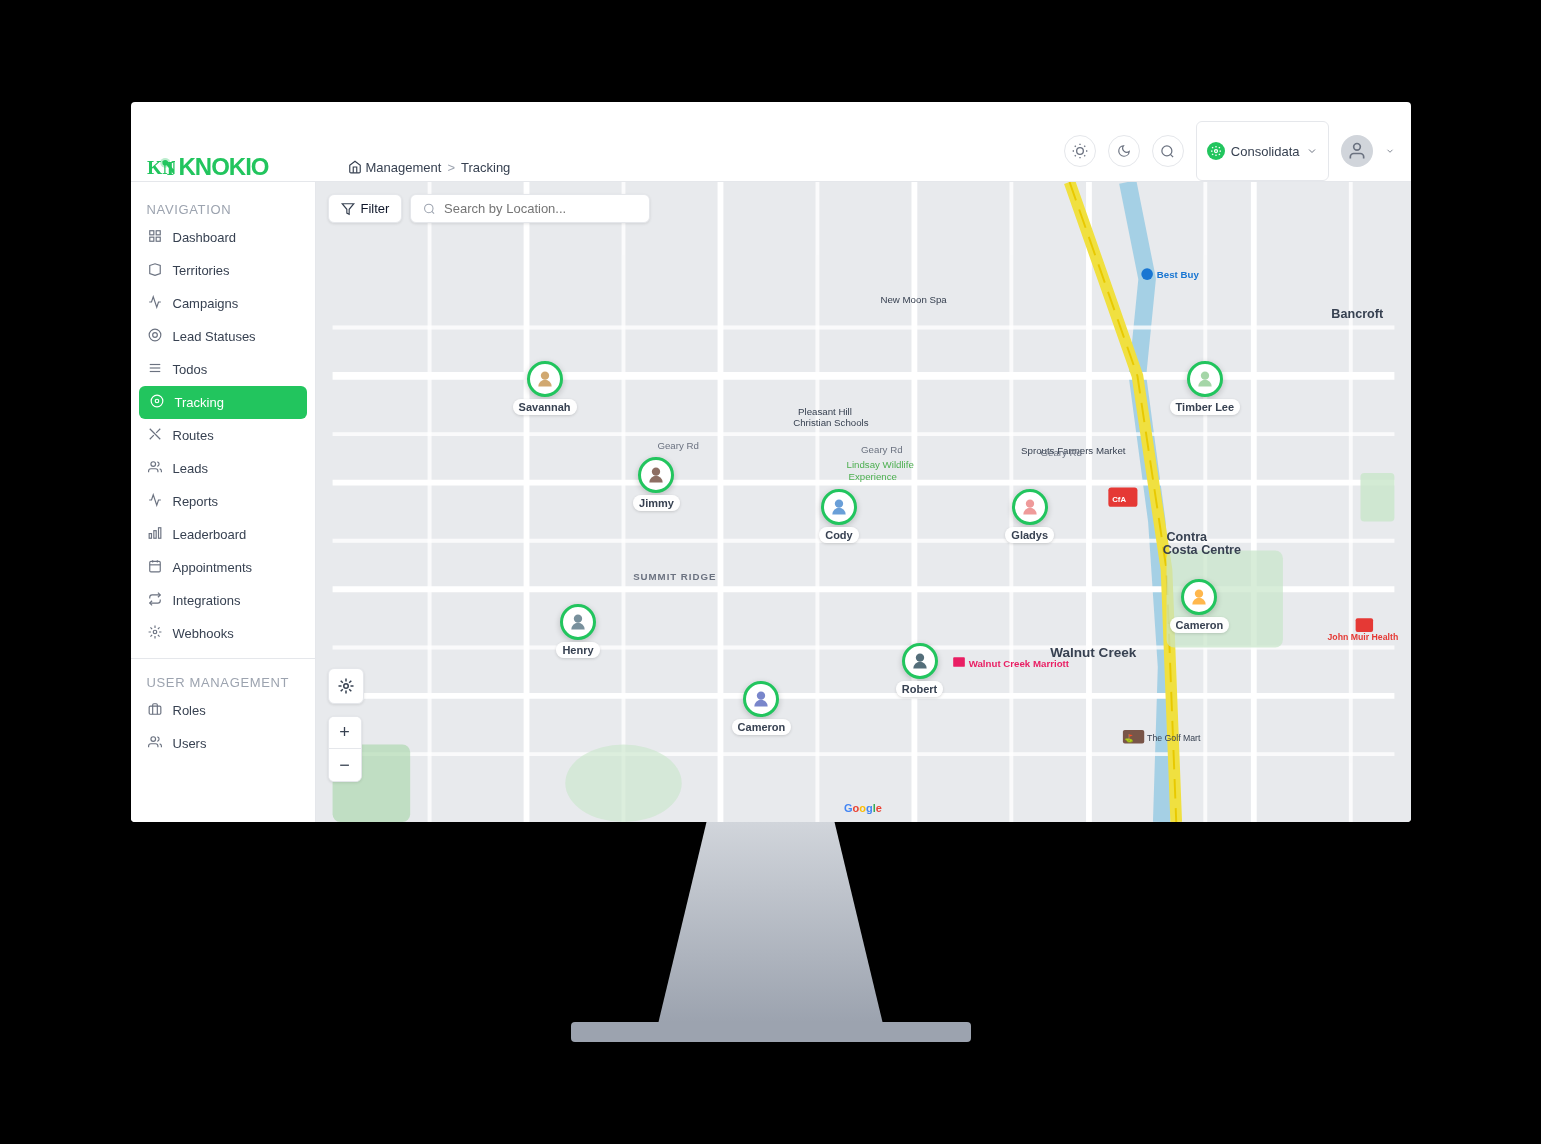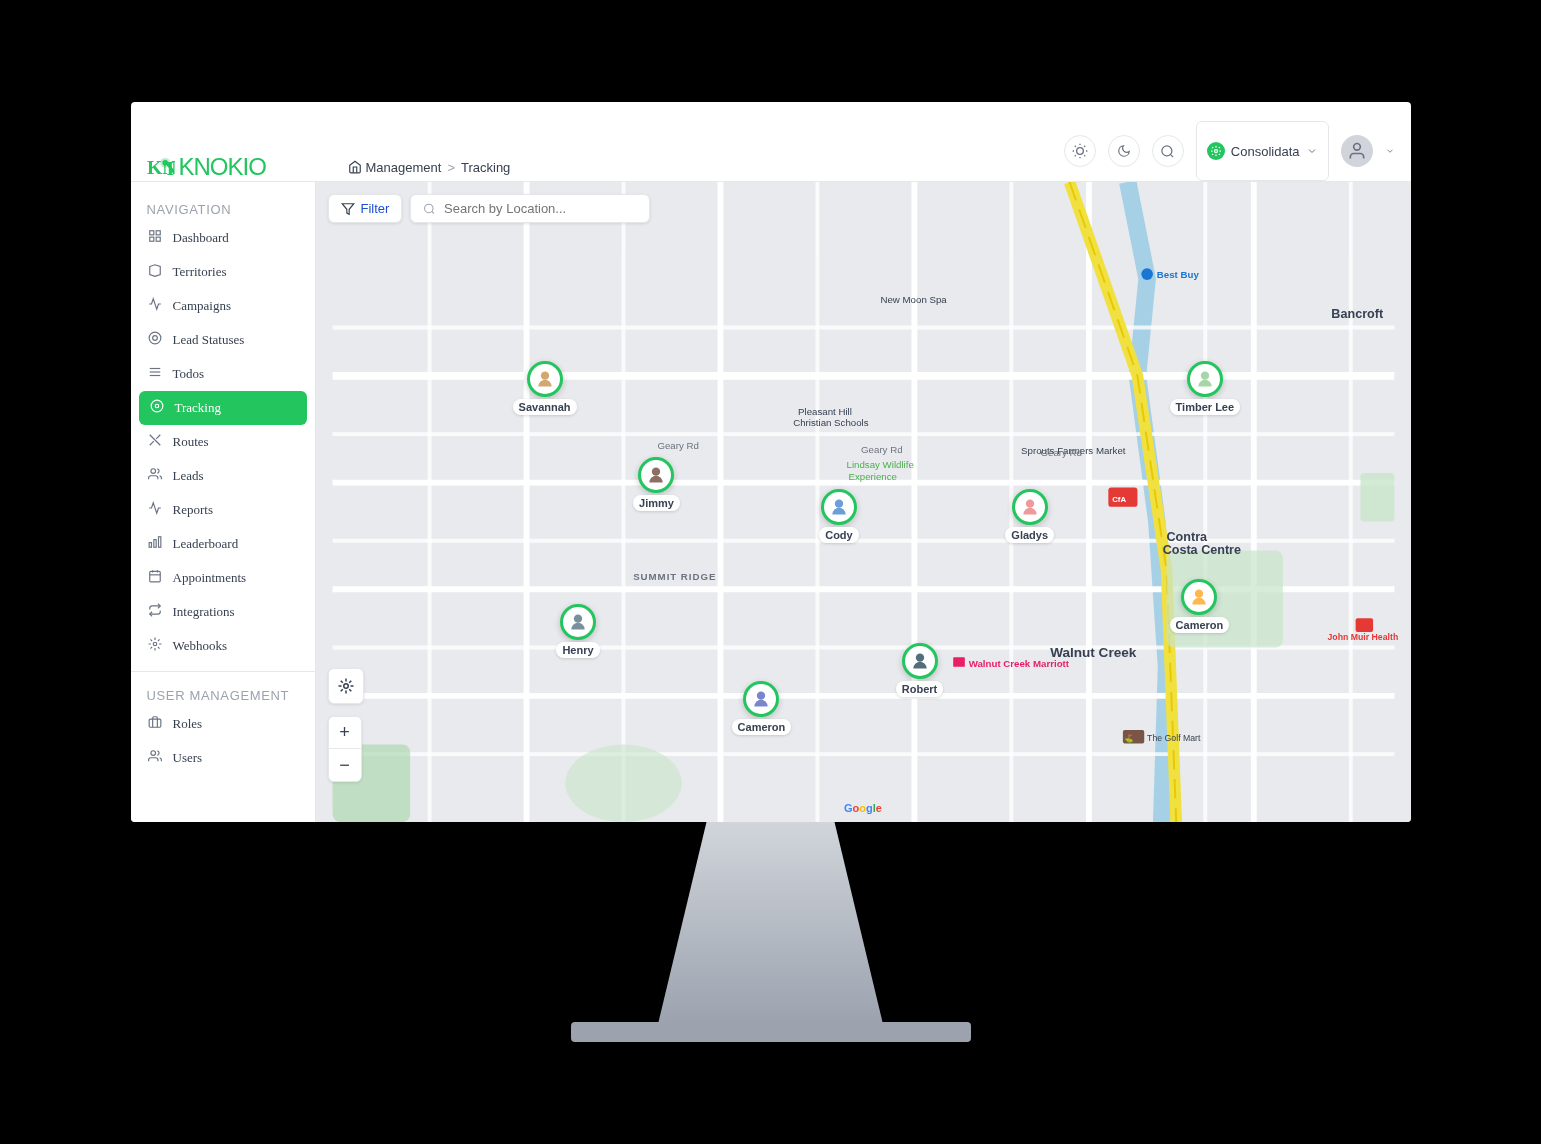--- a/index.html
+++ b/index.html
@@ -28,52 +28,52 @@
       border-bottom: 1px solid #e5e7eb;
       display: flex;
       align-items: flex-end;
       padding: 0 16px;
       justify-content: space-between;
       flex-shrink: 0;
       margin-top: 24px;
     }
     .header-left { display: flex; align-items: center; gap: 16px; }
     .logo { display: flex; align-items: center; gap: 4px; width: 185px; }
-    .logo-text { font-size: 24px; font-weight: 400; color: #22c55e; letter-spacing: -1px; }
+    .logo-text { font-size: 24px; font-weight: 700; color: #22c55e; letter-spacing: -1px; }
     .logo-icon { width: 28px; height: 28px; }
     .breadcrumb { display: flex; align-items: center; gap: 6px; font-size: 13px; color: #6b7280; }
     .breadcrumb-home { display: flex; align-items: center; gap: 4px; color: #374151; }
     .breadcrumb-sep { color: #9ca3af; }
     .breadcrumb-current { color: #374151; font-weight: 500; }
     .header-right { display: flex; align-items: center; gap: 12px; }
     .header-icon-btn { width: 32px; height: 32px; border-radius: 50%; border: 1px solid #e5e7eb; background: #fff; display: flex; align-items: center; justify-content: center; cursor: pointer; font-size: 14px; color: #6b7280; }
     .company-selector { display: flex; align-items: center; gap: 6px; border: 1px solid #e5e7eb; border-radius: 6px; padding: 20px 10px; cursor: pointer; font-size: 13px; color: #374151; background: #fff; }
     .company-icon { width: 18px; height: 18px; background: #22c55e; border-radius: 50%; display: flex; align-items: center; justify-content: center; font-size: 9px; color: #fff; }
     .avatar { width: 32px; height: 32px; border-radius: 50%; background: #d1d5db; overflow: hidden; cursor: pointer; display: flex; align-items: center; justify-content: center; font-size: 12px; color: #6b7280; }
 
     
     .body { display: flex; flex: 1; overflow: hidden; }
 
     
     .sidebar { width: 185px; background: #fff; border-right: 1px solid #e5e7eb; overflow-y: auto; flex-shrink: 0; padding: 12px 0; }
     .sidebar-section-label { font-size: 13px; font-weight: 400; color: #9ca3af; padding: 8px 16px 4px; text-transform: uppercase; letter-spacing: 0.05em; }
-    .sidebar-item { display: flex; align-items: center; gap: 10px; padding: 8px 16px; cursor: pointer; font-size: 13px; color: #374151; border-radius: 0; transition: background 0.15s; font-family: Liberation Serif, serif; }
+    .sidebar-item { display: flex; align-items: center; gap: 10px; padding: 8px 16px; cursor: pointer; font-size: 13px; color: #374151; border-radius: 0; transition: background 0.15s; }
     .sidebar-item.active { background: #22c55e; color: #fff; border-radius: 6px; margin: 0 8px; padding: 8px 10px; }
     .sidebar-item.active .nav-icon { color: #fff; }
     .sidebar-item .nav-icon { font-size: 14px; color: #6b7280; width: 16px; text-align: center; }
     .sidebar-item.active .nav-icon { color: #fff; }
     .sidebar-divider { height: 1px; background: #e5e7eb; margin: 8px 0; }
 
     
     .map-area { flex: 1; position: relative; overflow: hidden; }
     .map-bg { width: 100%; height: 100%; position: relative; background: #e8eaed; overflow: hidden; }
 
     
     .map-toolbar { position: absolute; top: 12px; left: 12px; display: flex; gap: 8px; z-index: 10; }
-    .map-filter-btn { display: flex; align-items: center; gap: 6px; background: #fff; border: 1px solid #e5e7eb; border-radius: 6px; padding: 6px 12px; font-size: 13px; cursor: pointer; color: #1d4ed8; box-shadow: 0 1px 3px rgba(0,0,0,0.1); }
+    .map-filter-btn { display: flex; align-items: center; gap: 6px; background: #fff; border: 1px solid #e5e7eb; border-radius: 6px; padding: 6px 12px; font-size: 13px; cursor: pointer; color: #0f172a; box-shadow: 0 1px 3px rgba(0,0,0,0.1); }
     .map-search { display: flex; align-items: center; gap: 8px; background: #fff; border: 1px solid #e5e7eb; border-radius: 6px; padding: 6px 12px; font-size: 13px; width: 240px; box-shadow: 0 1px 3px rgba(0,0,0,0.1); }
     .map-search input { border: none; outline: none; font-size: 13px; color: #374151; background: transparent; width: 100%; }
 
     
     .map-zoom { position: absolute; bottom: 40px; left: 12px; display: flex; flex-direction: column; z-index: 10; background: #fff; border: 1px solid #e5e7eb; border-radius: 6px; overflow: hidden; box-shadow: 0 1px 3px rgba(0,0,0,0.1); }
     .map-zoom-btn { width: 32px; height: 32px; display: flex; align-items: center; justify-content: center; font-size: 18px; cursor: pointer; color: #374151; background: #fff; border: none; border-bottom: 1px solid #e5e7eb; }
     .map-zoom-btn:last-child { border-bottom: none; }
     .map-location-btn { position: absolute; bottom: 118px; left: 12px; width: 36px; height: 36px; background: #fff; border: 1px solid #e5e7eb; border-radius: 6px; display: flex; align-items: center; justify-content: center; cursor: pointer; box-shadow: 0 1px 3px rgba(0,0,0,0.1); z-index: 10; font-size: 16px; color: #374151; }
 
     

